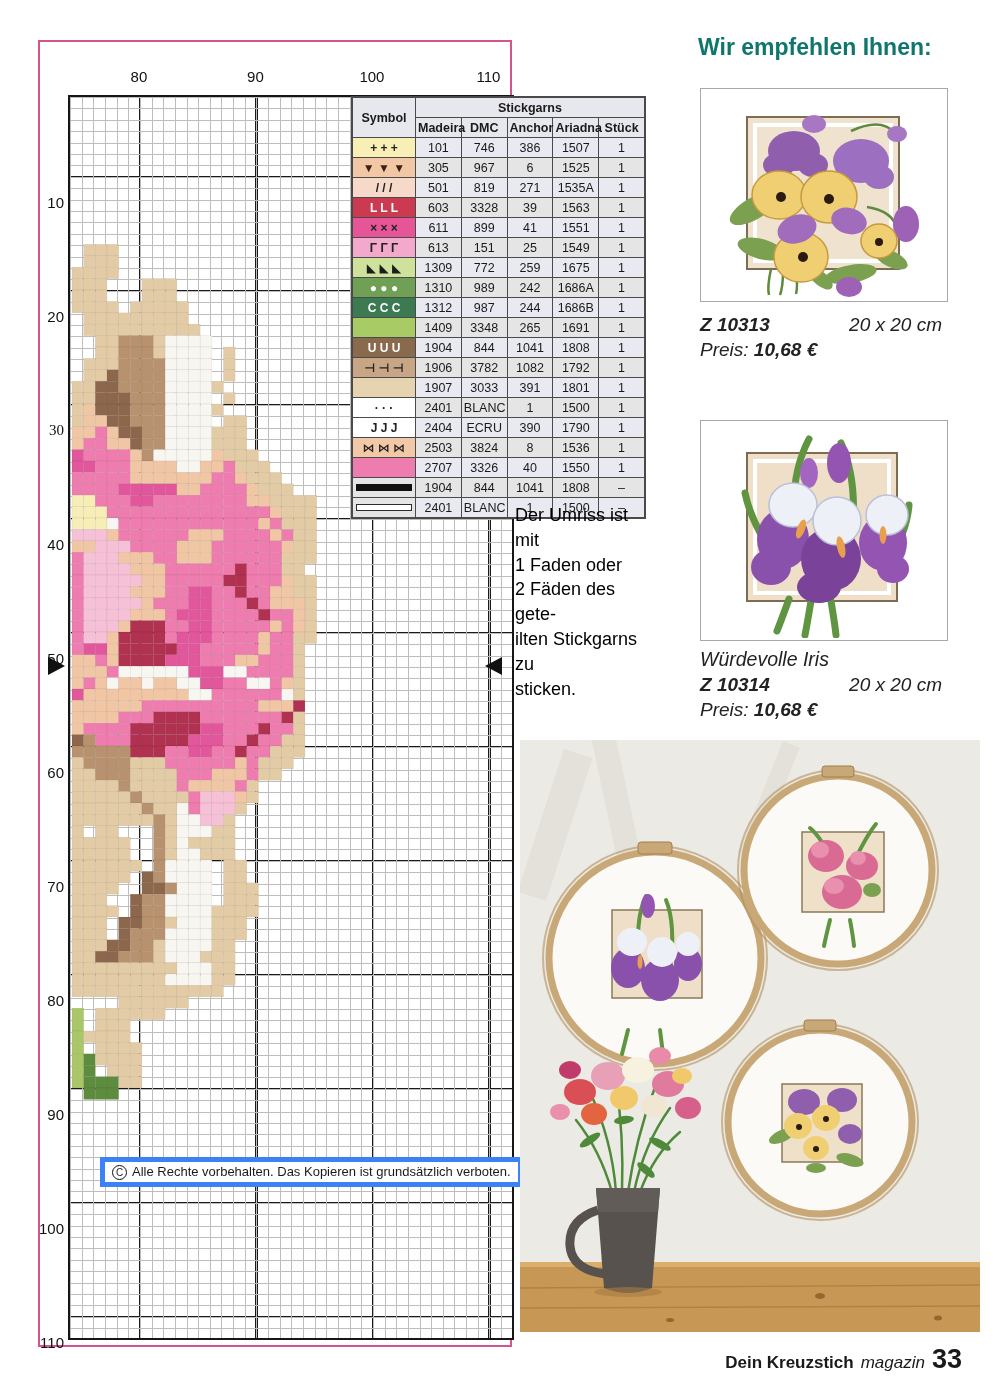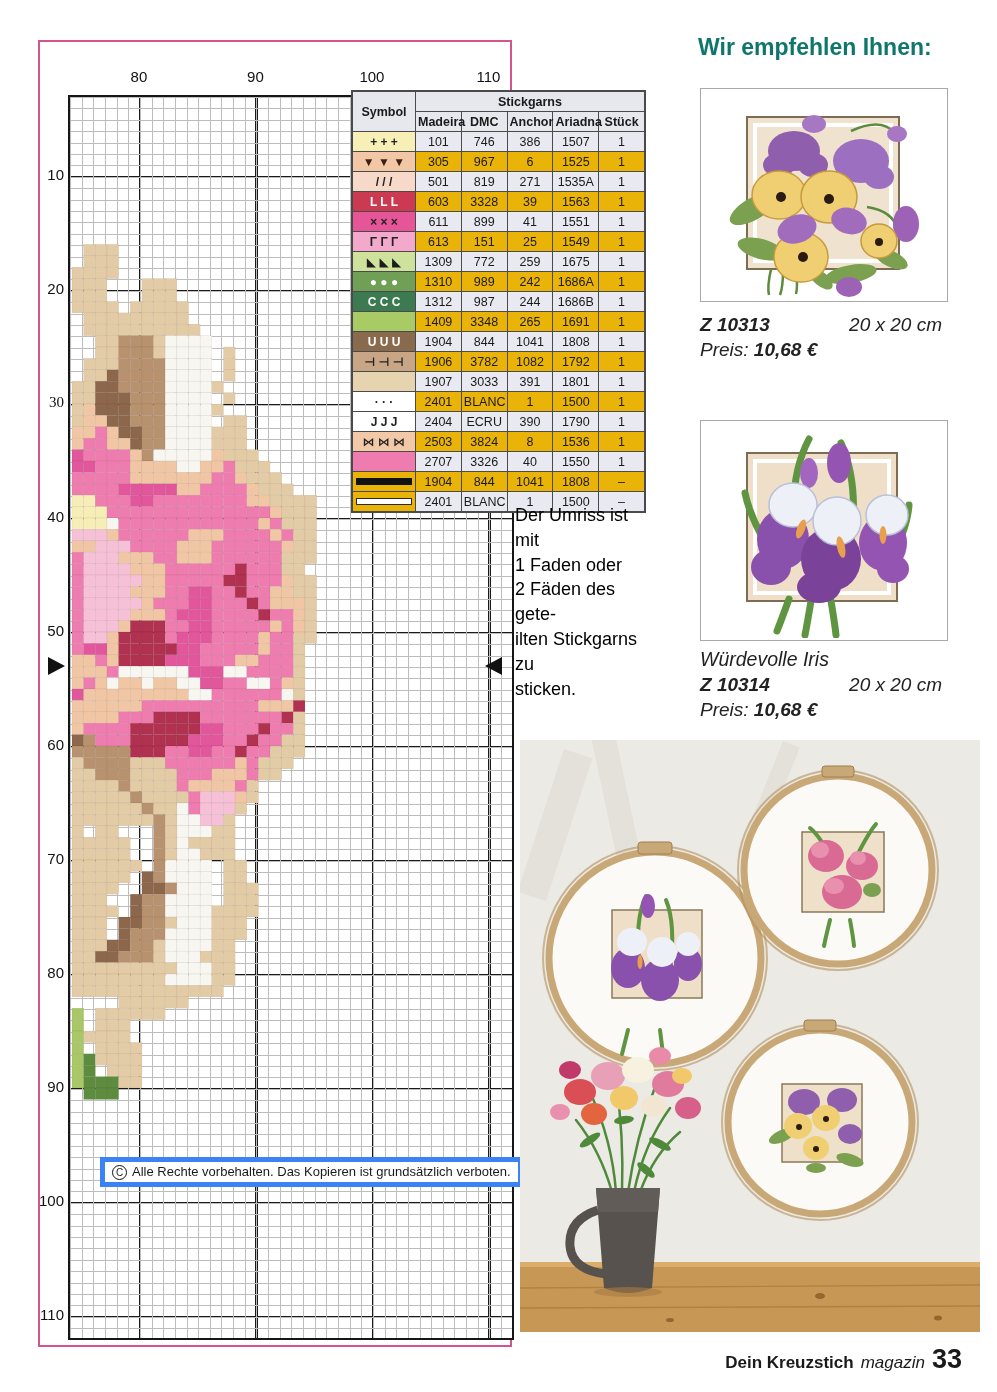--- a/index.html
+++ b/index.html
@@ -19,34 +19,34 @@
     background-image:
       repeating-linear-gradient(to right, #bdbdbd 0 1px, transparent 1px 11.65px),
       repeating-linear-gradient(to bottom, #bdbdbd 0 1px, transparent 1px 11.4px),
       repeating-linear-gradient(to right, #1a1a1a 0 2px, transparent 2px 116.5px),
       repeating-linear-gradient(to bottom, #1a1a1a 0 2px, transparent 2px 114px);
     background-position:0 0,0 0,69px 0,0 79px;
   }
   #pattern-svg{position:absolute;left:0;top:0;}
   .axis-label{position:absolute;font-size:15px;color:#111;}
   .axis-label.top{transform:translateX(-50%);top:26px;}
-  .axis-label.left{width:26px;text-align:right;transform:translateY(-50%);left:-2px;}
+  .axis-label.left{width:26px;text-align:right;transform:translateY(-50%);left:-2px;margin-top:28px;}
   .center-marker{position:absolute;width:0;height:0;border-top:9px solid transparent;border-bottom:9px solid transparent;}
   .center-marker.left{left:8px;top:615px;border-left:17px solid #111;}
   .center-marker.right{left:445px;top:615px;border-right:17px solid #111;}
   .copyright-box{
     position:absolute;left:100px;top:1157px;background:#ffffff;
     font-size:13px;padding:2px 7px;white-space:nowrap;border:5px solid #3b82f6;
   }
   .copyright-box .c-icon{display:inline-block;border:1.4px solid #111;border-radius:50%;
     width:13px;height:13px;line-height:13px;text-align:center;font-size:10px;margin-right:5px;}
   
   .legend{
-    position:absolute;left:352px;top:91px;width:293px;border-collapse:collapse;
-    background:#eab308;font-size:12.5px;table-layout:fixed;
+    position:absolute;left:352px;top:97px;width:293px;border-collapse:collapse;
+    background:#e5e5e5;font-size:12.5px;table-layout:fixed;
     box-shadow:0 0 0 1px #4a4a4a;
   }
   .legend th,.legend td{border:1px solid #4a4a4a;padding:1px 2px;text-align:center;height:17px;}
   .legend th{background:#e7e7ee;font-size:12.5px;}
   .legend .sym-cell{padding:0;}
   .legend .sym-glyph{display:block;font-weight:bold;font-size:12px;letter-spacing:0;}
   .legend tbody tr:nth-child(odd) td.val{background:#e9e9f1;}
   .sym-line-black{height:5px;background:#111;margin:5px 3px;border-top:1px solid #111;border-bottom:1px solid #111;}
   .sym-line-white{height:5px;background:#ffffff;margin:4px 3px;border:1.3px solid #2a2a2a;}
   .note-block{position:absolute;left:515px;top:503px;width:140px;font-size:18px;line-height:1.38;color:#000000;}

